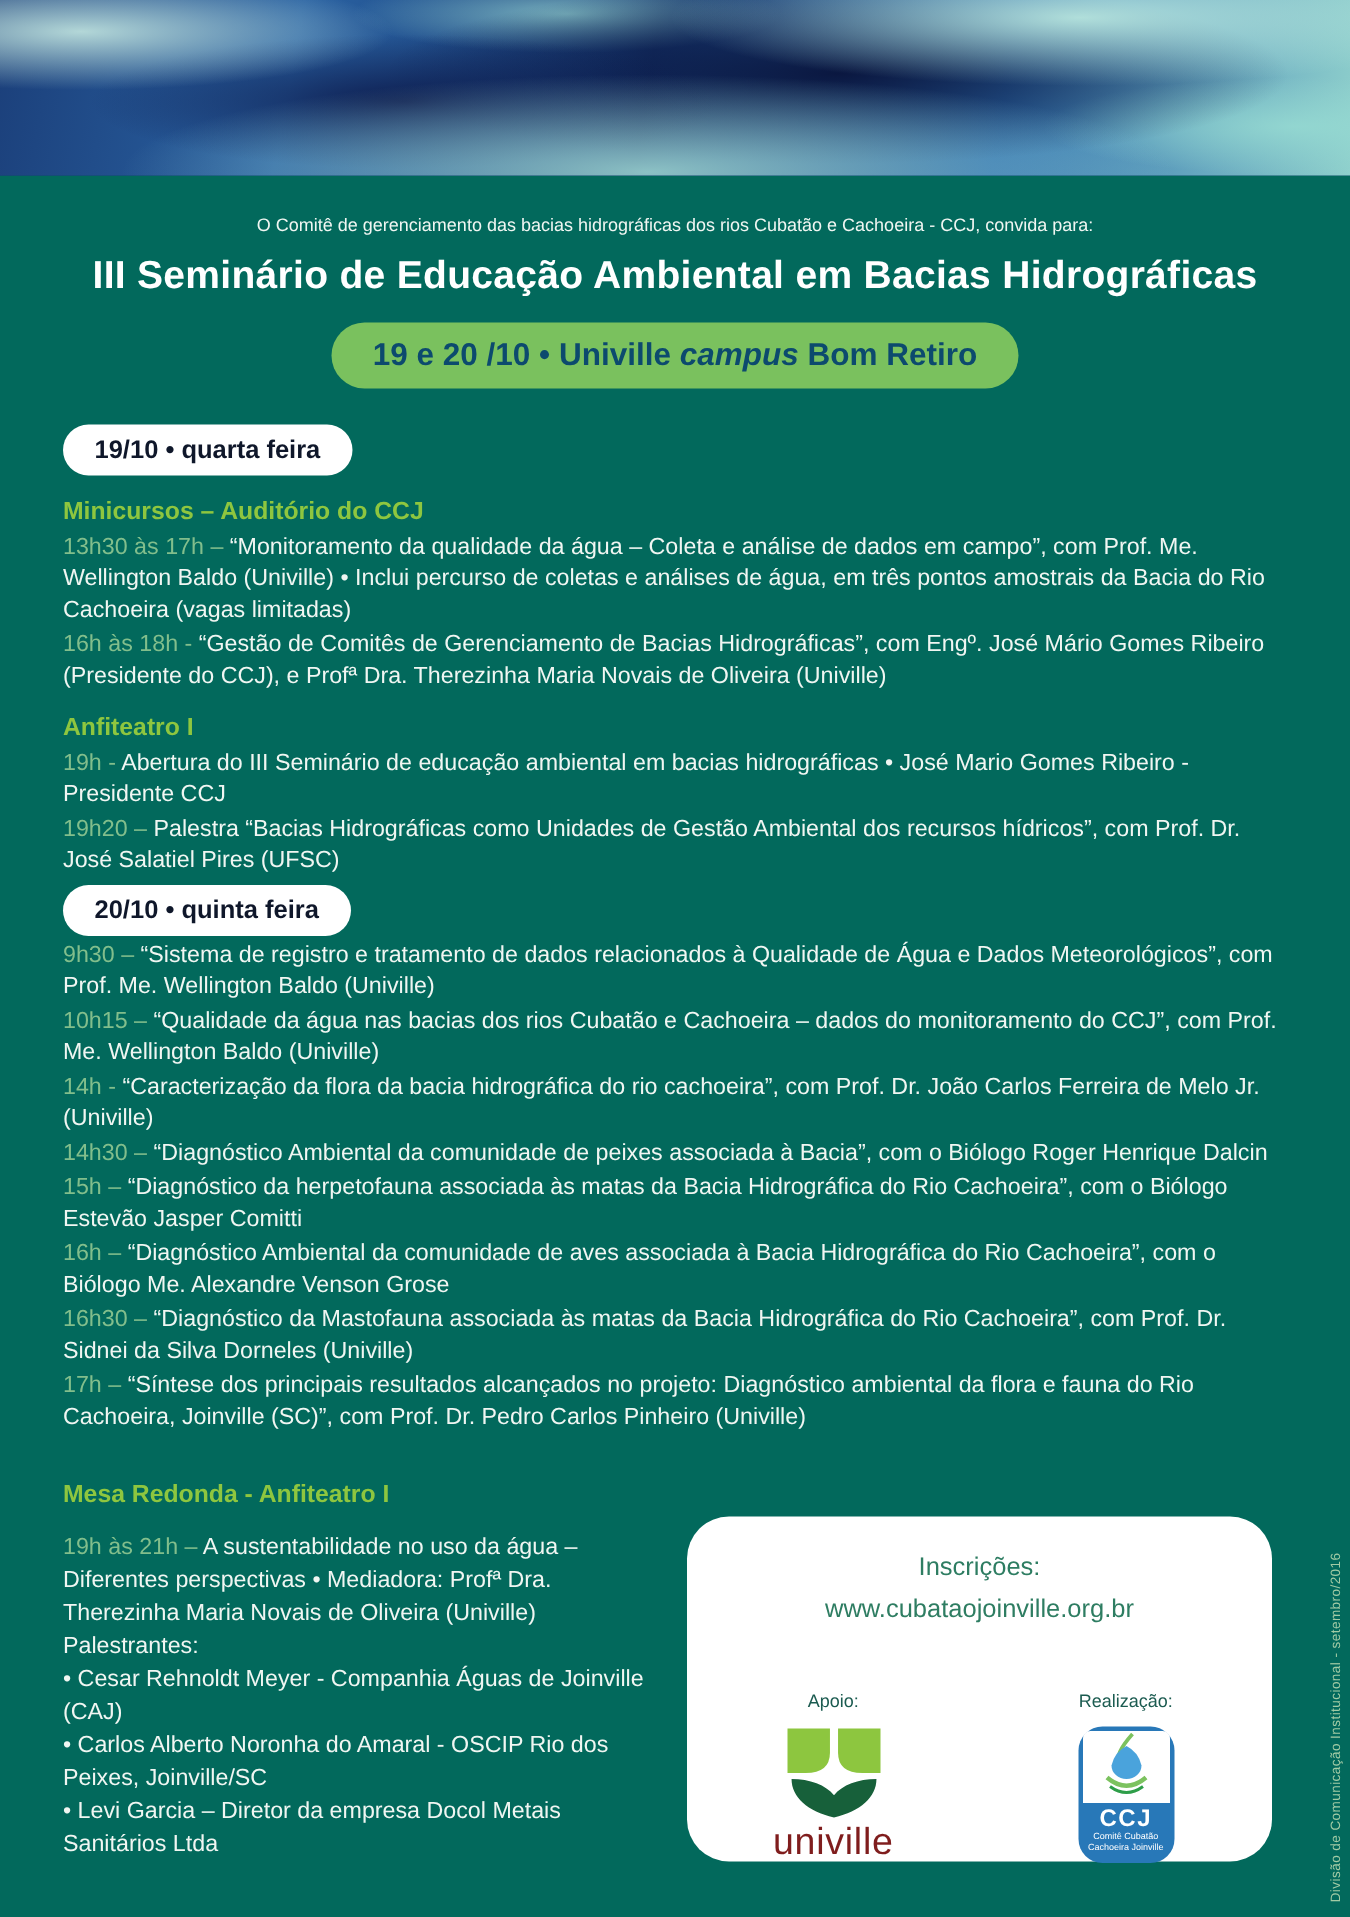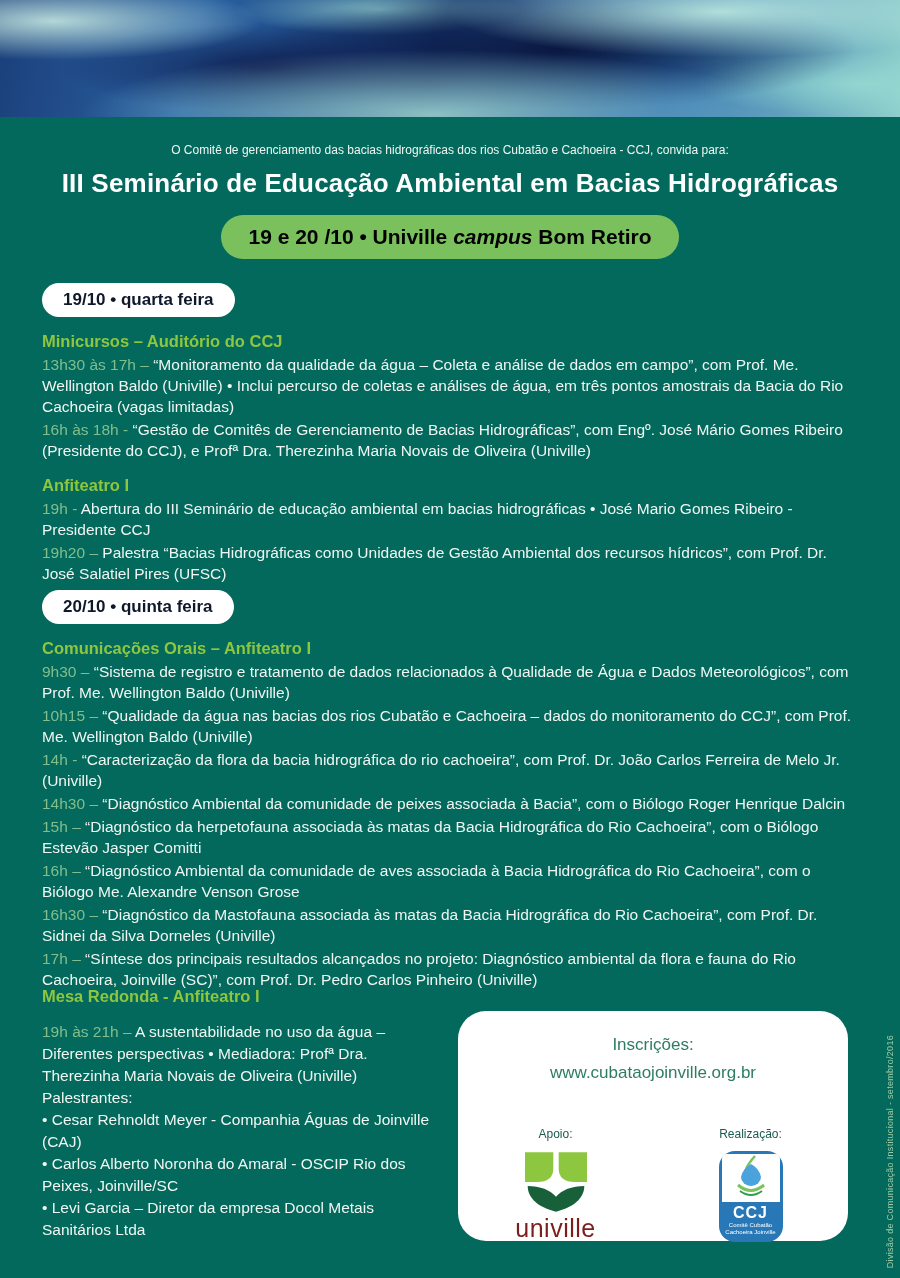--- a/index.html
+++ b/index.html
@@ -22,21 +22,21 @@
       radial-gradient(ellipse 430px 86px at 62% 42%, rgba(9,20,60,.95), rgba(9,20,60,0) 70%),
       radial-gradient(ellipse 260px 50px at 96% 72%, rgba(150,218,210,.85), rgba(150,218,210,0) 65%),
       radial-gradient(ellipse 220px 40px at 42% 8%, rgba(160,225,218,.7), rgba(160,225,218,0) 65%),
       linear-gradient(100deg,#1b3f7a 0%,#2a62a2 22%,#15356e 48%,#2f6fae 74%,#8fd0cc 100%);
   }
 
   .content{padding:0 42px;}
   .intro{margin:26px 0 0;text-align:center;color:#F0F6F2;font-size:12px;}
   .title{margin:11px 0 0;text-align:center;color:#FFFFFF;font-size:26px;font-weight:bold;letter-spacing:.2px;}
   .date-badge{
-    margin:16px auto 0;width:max-content;background:#7AC15E;color:#000000;
+    margin:16px auto 0;width:max-content;background:#7AC15E;color:#0c4a6e;
     font-weight:bold;font-size:21px;padding:10px 27px;border-radius:23px;
   }
   .date-badge em{font-style:italic;}
 
   .group{position:absolute;left:42px;right:42px;}
   .g1{top:283px;} .g2{top:590px;} .g3{top:986px;}
 
   .day-badge{
     display:inline-block;background:#fff;color:#0f172a;font-weight:bold;
     font-size:17px;padding:7px 21px;border-radius:17px;
@@ -98,21 +98,20 @@
     <p class="entry"><span class="time">16h às 18h - </span><span>“Gestão de Comitês de Gerenciamento de Bacias Hidrográficas”, com Engº. José Mário Gomes Ribeiro (Presidente do CCJ), e Profª Dra. Therezinha Maria Novais de Oliveira (Univille)</span></p>
 
     <h2 class="section-heading">Anfiteatro I</h2>
     <p class="entry"><span class="time">19h - </span><span>Abertura do III Seminário de educação ambiental em bacias hidrográficas • José Mario Gomes Ribeiro - Presidente CCJ</span></p>
     <p class="entry"><span class="time">19h20 – </span><span>Palestra “Bacias Hidrográficas como Unidades de Gestão Ambiental dos recursos hídricos”, com Prof. Dr. José Salatiel Pires (UFSC)</span></p>
   </div>
 
   <div class="group g2">
     <div class="day-badge">20/10 • quinta feira</div>
 
-    <h2 class="section-heading">Comunicações Orais – Anfiteatro I</h2>
     <p class="entry"><span class="time">9h30 – </span><span>“Sistema de registro e tratamento de dados relacionados à Qualidade de Água e Dados Meteorológicos”, com Prof. Me. Wellington Baldo (Univille)</span></p>
     <p class="entry"><span class="time">10h15 – </span><span>“Qualidade da água nas bacias dos rios Cubatão e Cachoeira – dados do monitoramento do CCJ”, com Prof. Me. Wellington Baldo (Univille)</span></p>
     <p class="entry"><span class="time">14h - </span><span>“Caracterização da flora da bacia hidrográfica do rio cachoeira”, com Prof. Dr. João Carlos Ferreira de Melo Jr. (Univille)</span></p>
     <p class="entry"><span class="time">14h30 – </span><span>“Diagnóstico Ambiental da comunidade de peixes associada à Bacia”, com o Biólogo Roger Henrique Dalcin</span></p>
     <p class="entry"><span class="time">15h – </span><span>“Diagnóstico da herpetofauna associada às matas da Bacia Hidrográfica do Rio Cachoeira”, com o Biólogo Estevão Jasper Comitti</span></p>
     <p class="entry"><span class="time">16h – </span><span>“Diagnóstico Ambiental da comunidade de aves associada à Bacia Hidrográfica do Rio Cachoeira”, com o Biólogo Me. Alexandre Venson Grose</span></p>
     <p class="entry"><span class="time">16h30 – </span><span>“Diagnóstico da Mastofauna associada às matas da Bacia Hidrográfica do Rio Cachoeira”, com Prof. Dr. Sidnei da Silva Dorneles (Univille)</span></p>
     <p class="entry"><span class="time">17h – </span><span>“Síntese dos principais resultados alcançados no projeto: Diagnóstico ambiental da flora e fauna do Rio Cachoeira, Joinville (SC)”, com Prof. Dr. Pedro Carlos Pinheiro (Univille)</span></p>
   </div>
 

